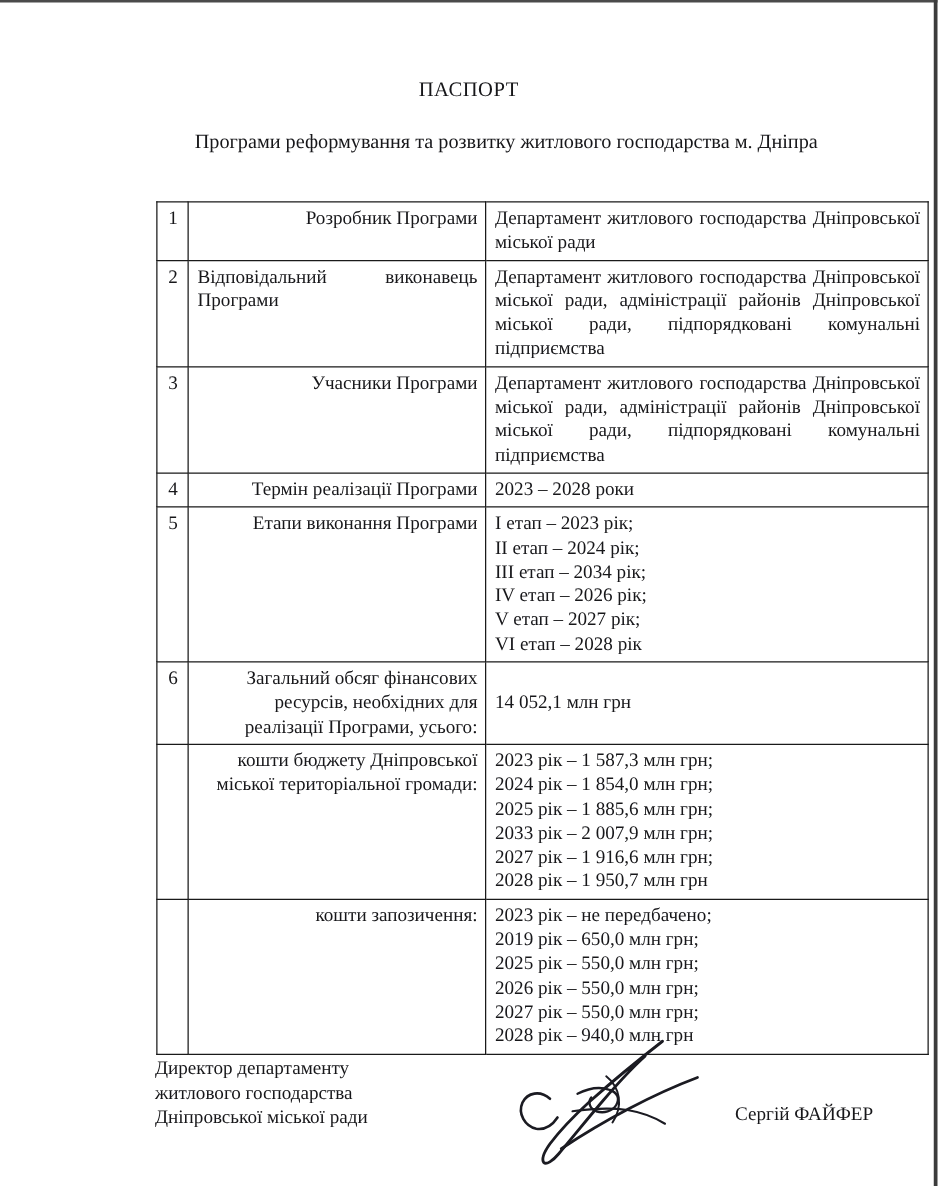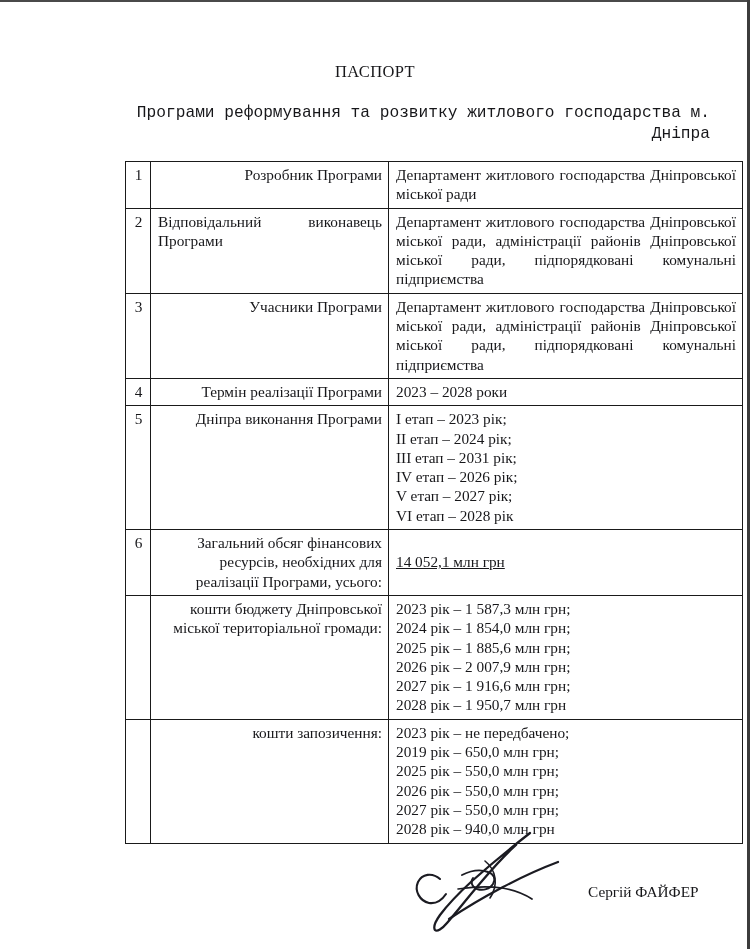--- a/index.html
+++ b/index.html
@@ -47,24 +47,23 @@
     width: 750px;
     text-align: center;
     font-size: 16.5px;
     letter-spacing: 0.4px;
   }
   .title-sub {
     position: absolute;
     top: 103px;
     left: 100px;
     width: 610px;
-    text-align: right;
+    text-align: center;
     font-size: 16.2px;
     line-height: 21px;
-    font-family: Liberation Mono, monospace;
   }
   .title-sub .l2 { display: block; }
 
   
   .passport-table {
     position: absolute;
     top: 161px;
     left: 125px;
     width: 572px;
     border-collapse: collapse;
@@ -78,21 +77,21 @@
     line-height: 19.3px;
   }
   .col-num   { width: 25px;  text-align: center; padding-left: 0; padding-right: 0; }
   .col-label { width: 238px; text-align: right; }
   .col-value { width: 354px; }
 
   td.justify { text-align: justify; text-align-last: justify; }
   td.justify.last-left { text-align: justify; text-align-last: left; }
 
   .val-line { display: block; }
-  td.v-mid { vertical-align: middle; text-decoration: underline; }
+  td.v-mid { vertical-align: middle; }
 
   
   .sign-block {
     position: absolute;
     top: 845px;
     left: 124px;
     width: 600px;
     height: 80px;
   }
   .sign-role {
@@ -161,45 +160,45 @@
       </tr>
 
       <tr>
         <td class="col-num">4</td>
         <td class="col-label">Термін реалізації Програми</td>
         <td class="col-value">2023 – 2028 роки</td>
       </tr>
 
       <tr>
         <td class="col-num">5</td>
-        <td class="col-label">Дніпра виконання Програми</td>
+        <td class="col-label">Етапи виконання Програми</td>
         <td class="col-value">
           <span class="val-line">I етап – 2023 рік;</span>
           <span class="val-line">II етап – 2024 рік;</span>
-          <span class="val-line">III етап – 2031 рік;</span>
+          <span class="val-line">III етап – 2034 рік;</span>
           <span class="val-line">IV етап – 2026 рік;</span>
           <span class="val-line">V етап – 2027 рік;</span>
           <span class="val-line">VI етап – 2028 рік</span>
         </td>
       </tr>
 
       <tr>
         <td class="col-num">6</td>
         <td class="col-label">Загальний обсяг фінансових ресурсів, необхідних для реалізації Програми, усього:</td>
         <td class="col-value v-mid">14 052,1 млн грн</td>
       </tr>
 
       <tr>
         <td class="col-num"></td>
         <td class="col-label">кошти бюджету Дніпровської міської територіальної громади:</td>
         <td class="col-value">
           <span class="val-line">2023 рік – 1 587,3 млн грн;</span>
           <span class="val-line">2024 рік – 1 854,0 млн грн;</span>
           <span class="val-line">2025 рік – 1 885,6 млн грн;</span>
-          <span class="val-line">2026 рік – 2 007,9 млн грн;</span>
+          <span class="val-line">2033 рік – 2 007,9 млн грн;</span>
           <span class="val-line">2027 рік – 1 916,6 млн грн;</span>
           <span class="val-line">2028 рік – 1 950,7 млн грн</span>
         </td>
       </tr>
 
       <tr>
         <td class="col-num"></td>
         <td class="col-label">кошти запозичення:</td>
         <td class="col-value">
           <span class="val-line">2023 рік – не передбачено;</span>
@@ -208,20 +207,23 @@
           <span class="val-line">2026 рік – 550,0 млн грн;</span>
           <span class="val-line">2027 рік – 550,0 млн грн;</span>
           <span class="val-line">2028 рік – 940,0 млн грн</span>
         </td>
       </tr>
 
     </tbody>
   </table>
 
   <div class="sign-block">
+    <div class="sign-role">Директор департаменту
+житлового господарства
+Дніпровської міської ради</div>
 
     <div class="sign-mark">
       <svg viewBox="0 0 190 105" xmlns="http://www.w3.org/2000/svg" fill="none" stroke="#1b1b22" stroke-linecap="round" stroke-linejoin="round">
         <path d="M38 48 C30 41 20 43 16 51 C12 60 18 70 27 72 C34 73 40 69 44 63" stroke-width="2.1"></path>
         <path d="M128 2 C110 16 88 34 70 50 C58 61 47 72 38 84 C33 91 31 96 33 99
                  C35 101 40 98 45 92 C56 79 68 64 80 50 C92 36 104 23 114 14" stroke-width="2.3"></path>
         <path d="M60 44 C68 40 78 38 86 41 C92 43 94 48 91 53 C88 58 81 60 75 58
                  C70 56 68 51 71 47" stroke-width="1.9"></path>
         <path d="M47 88 C62 78 82 66 101 56 C120 46 140 37 156 31" stroke-width="2.2"></path>
         <path d="M56 58 C70 56 86 55 100 57 C112 59 122 63 130 68" stroke-width="1.7"></path>

